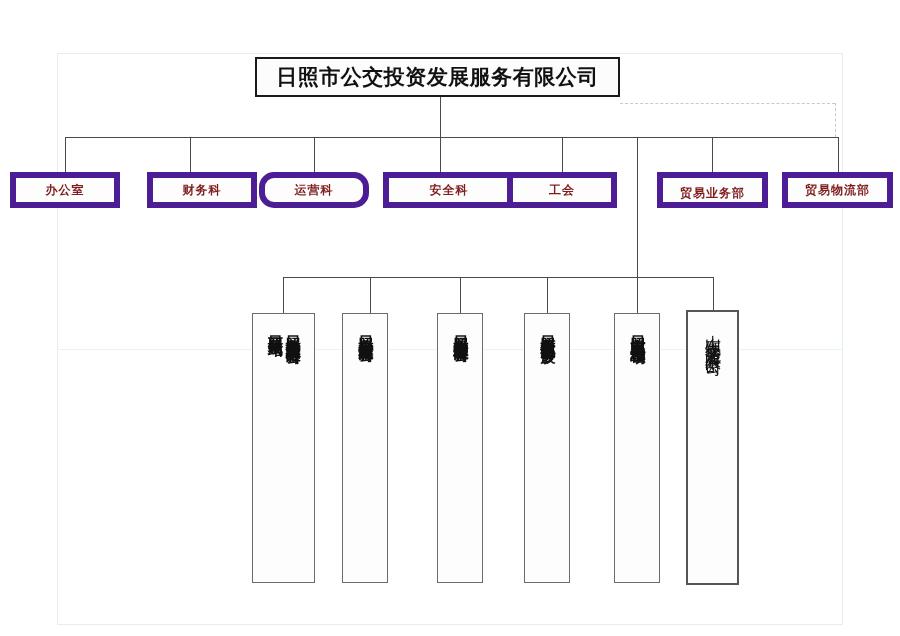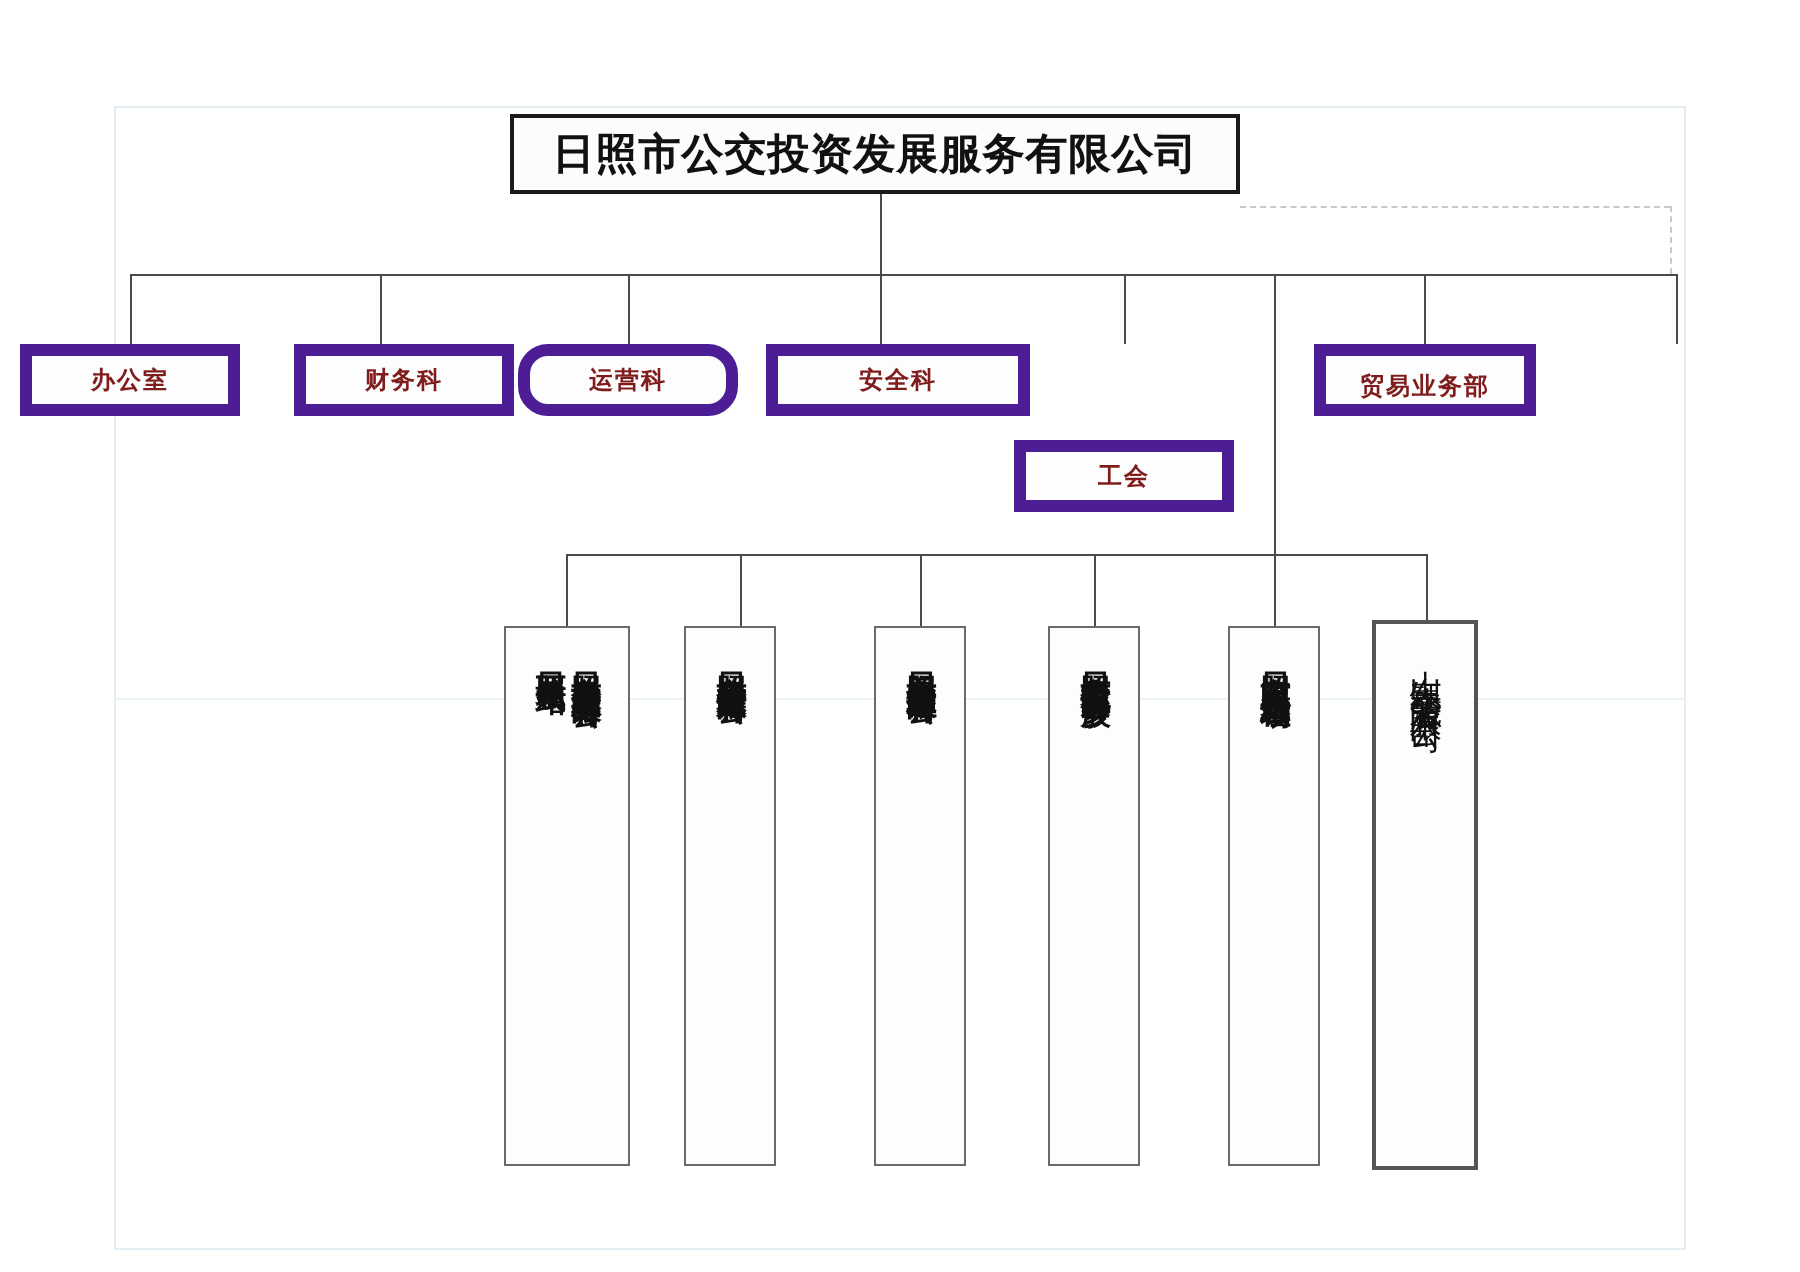--- a/index.html
+++ b/index.html
@@ -152,25 +152,28 @@
   </div>
   <div class="node node-dept" style="left:135px; top:172px; width:110px; height:36px;margin-left:12px;">
     <span>财务科</span>
   </div>
   <div class="node node-dept" style="left:259px; top:172px; width:110px; height:36px;border-radius:15px;">
     <span>运营科</span>
   </div>
   <div class="node node-dept" style="left:383px; top:172px; width:132px; height:36px;">
     <span>安全科</span>
   </div>
-  <div class="node node-dept" style="left:507px; top:172px; width:110px; height:36px;margin-top:48px;">
+  <div class="node node-dept" style="left:507px; top:172px; width:110px; height:36px;">
     <span>工会</span>
   </div>
   <div class="node node-dept" style="left:657px; top:172px; width:111px; height:36px;align-items:flex-end;">
     <span>贸易业务部</span>
+  </div>
+  <div class="node node-dept" style="left:782px; top:172px; width:111px; height:36px;">
+    <span>贸易物流部</span>
   </div>
 
   <div class="ln-v" style="left:637px; top:137px; height:140px;"></div>
 
   <div class="ln-h" style="left:283px; top:277px; width:430px;"></div>
 
   <div class="ln-v" style="left:283px; top:277px; height:36px;"></div>
   <div class="ln-v" style="left:370px; top:277px; height:36px;"></div>
   <div class="ln-v" style="left:460px; top:277px; height:36px;"></div>
   <div class="ln-v" style="left:547px; top:277px; height:36px;"></div>

